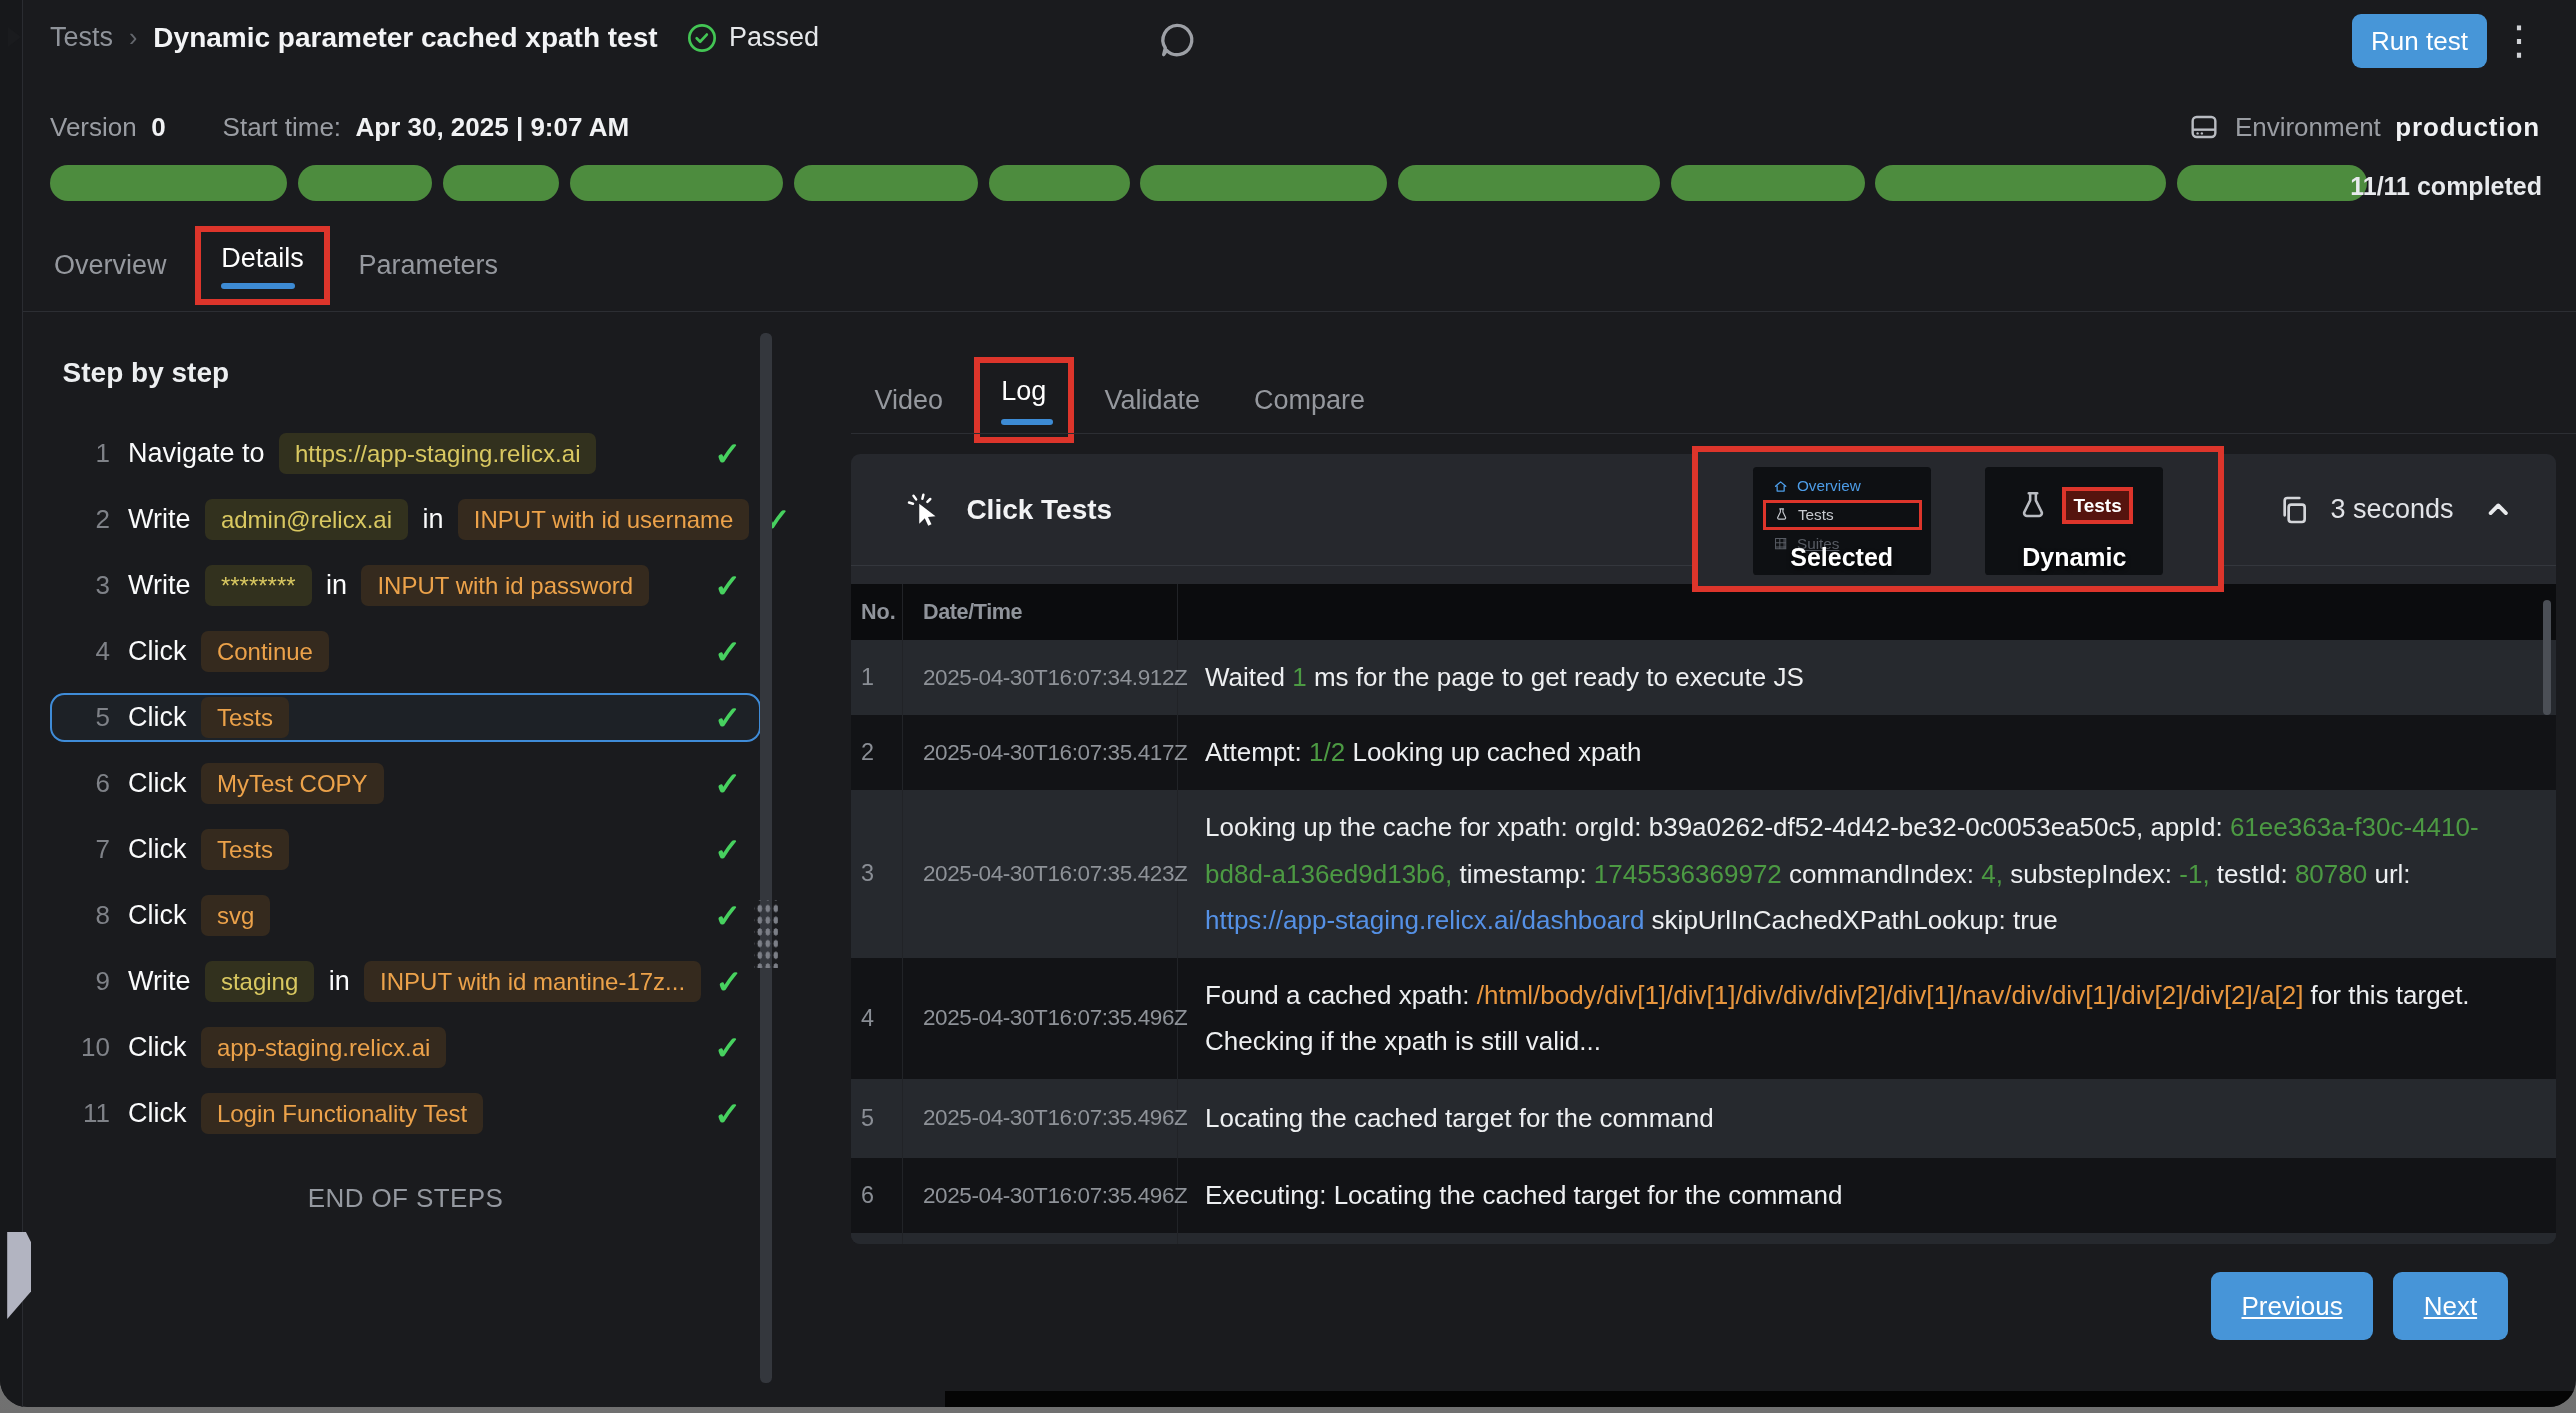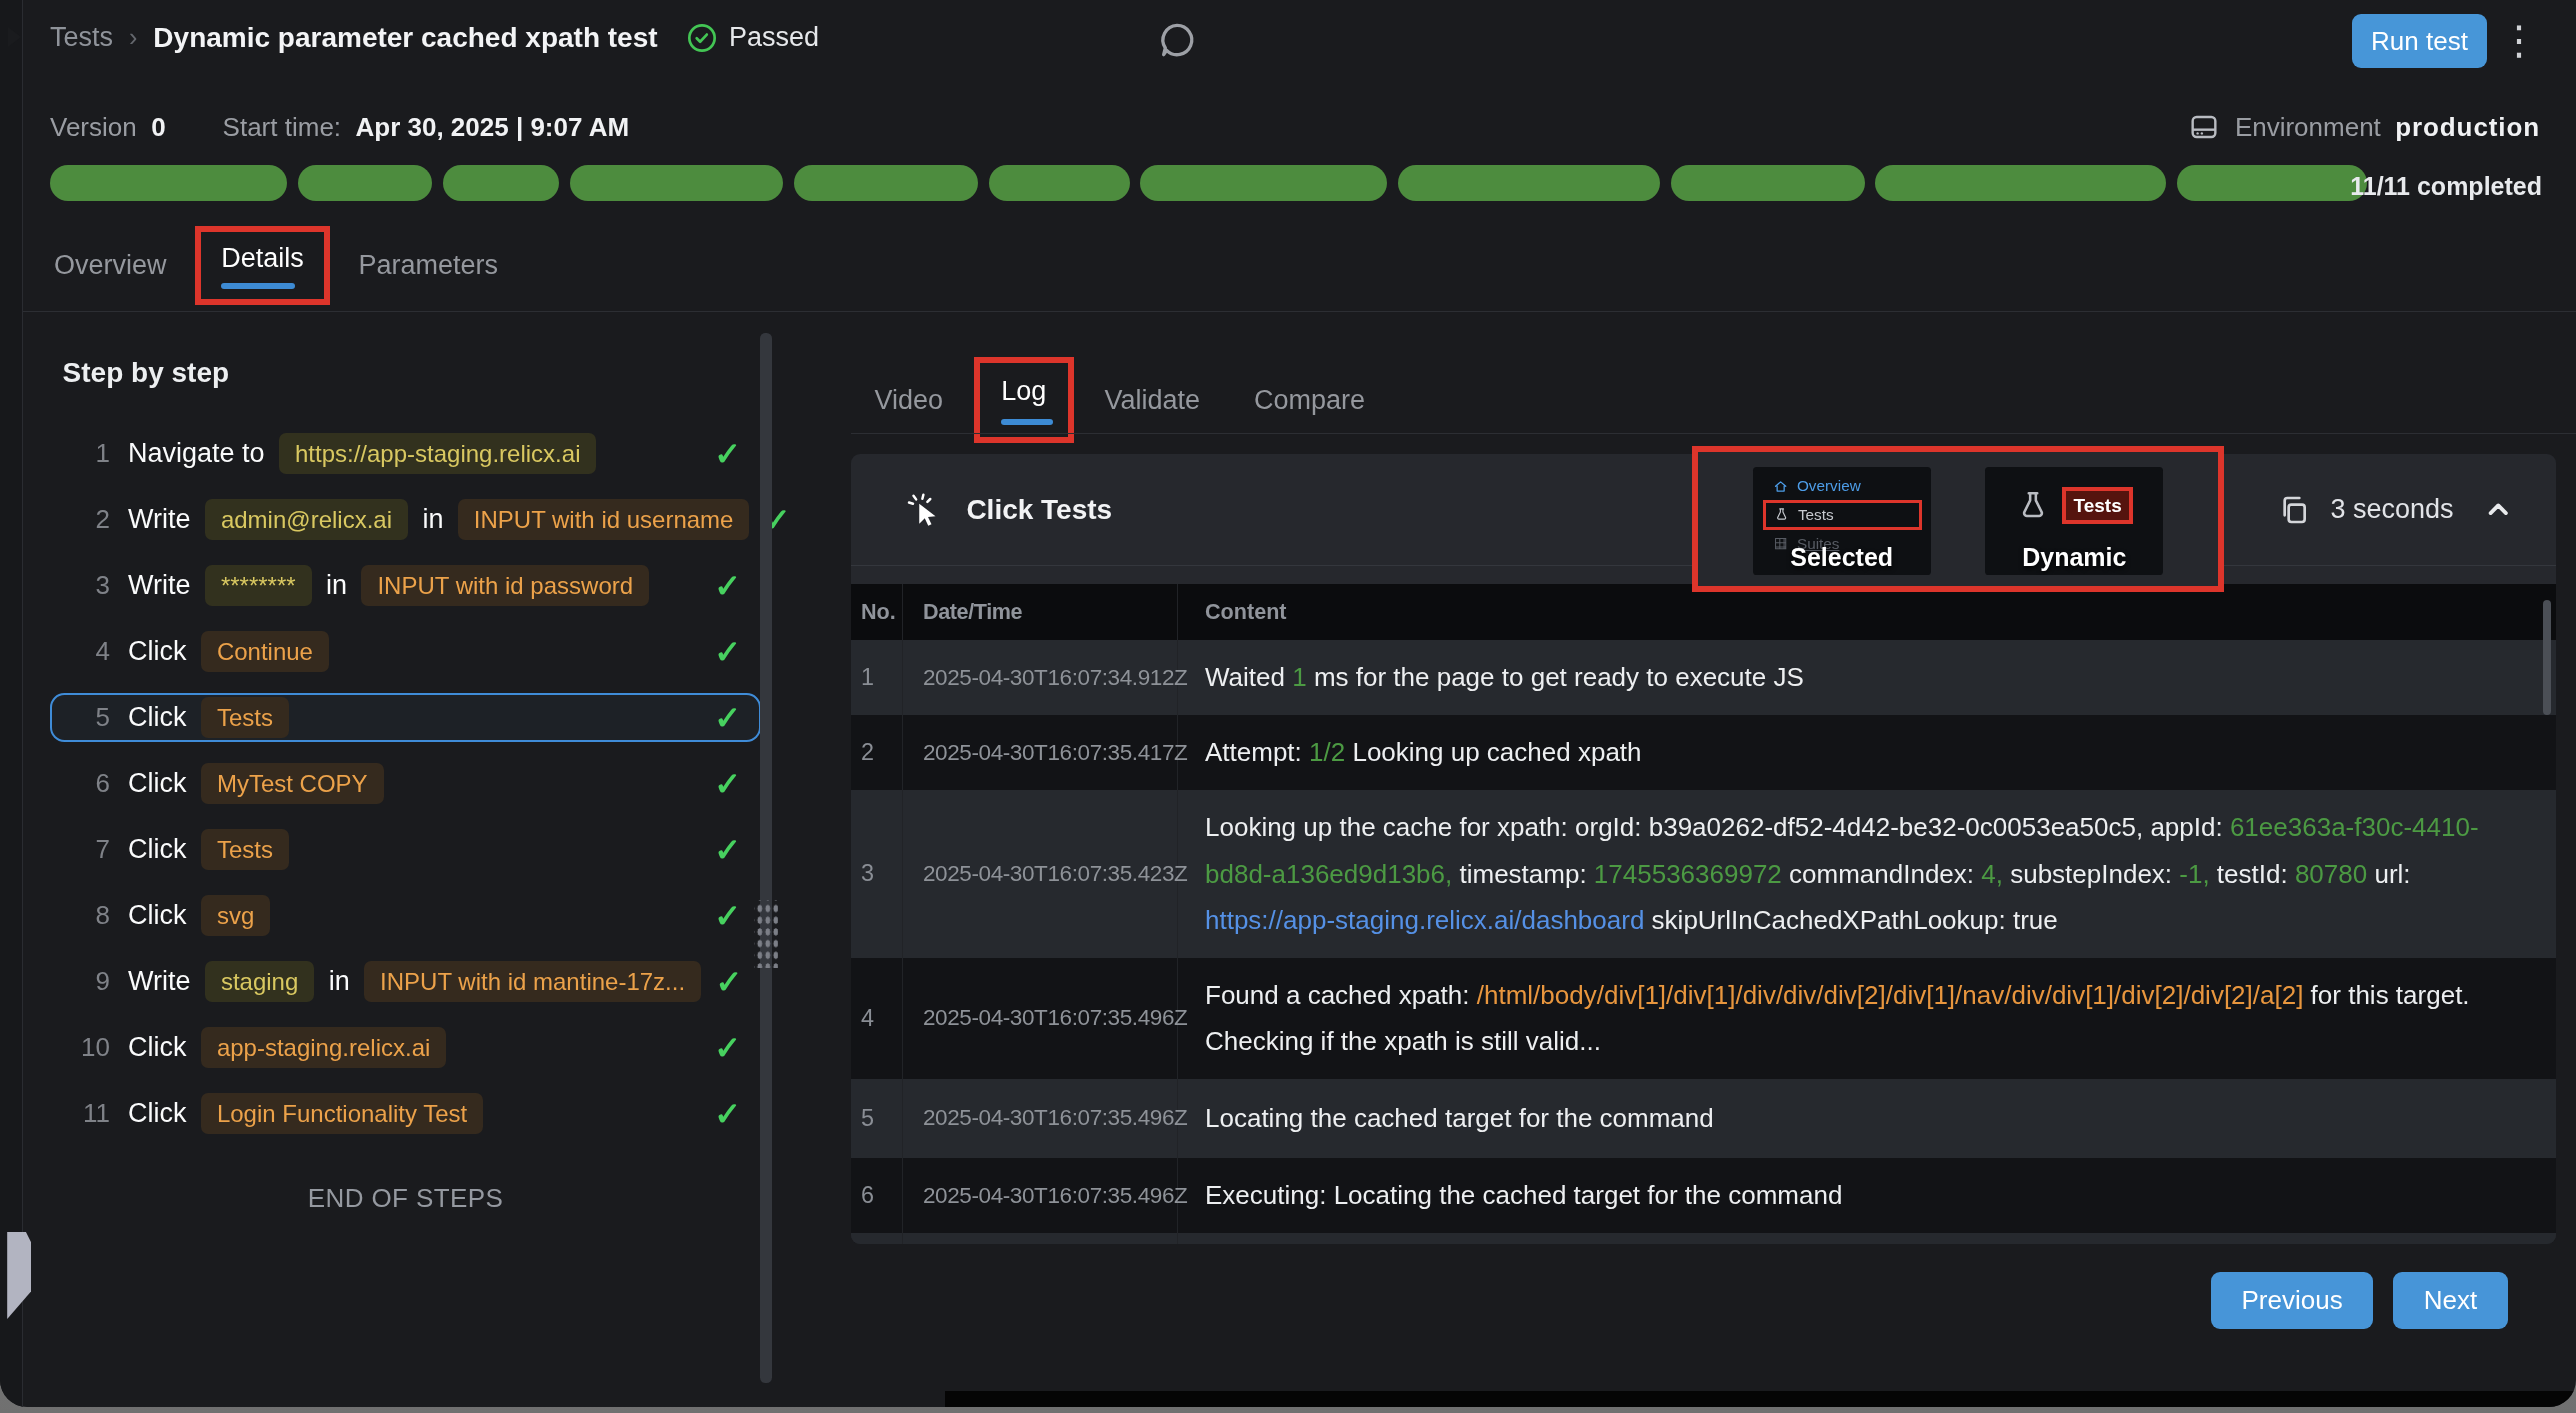--- a/index.html
+++ b/index.html
@@ -120,21 +120,21 @@
   .c-content { display:flex; align-items:center; padding:14.4px 40px 14.4px 27px; }
   .header .c-no, .header .c-time, .header .c-content { color:#90949b; font-size:21.6px; }
   .c-text { color:#edeff1; font-size:26px; line-height:1.78; word-break:break-word; }
   .sg-plain { color:#edeff1; }
   .sg-green { color:#4c9a43; }
   .sg-orange { color:#e8963e; }
   .sg-link { color:#5591e6; }
   .table-scroll-thumb { position:absolute; right:5.4px; top:146px; width:8px; height:115px; background:#4b4f56; border-radius:4.5px; }
 
   .pager { position:absolute; top:1272px; left:2211px; display:flex; gap:20px; }
-  .pg-btn { height:57px; background:#4795d8; color:#fff; font-size:26px; border-radius:9px; display:flex; align-items:center; justify-content:center; padding:0 30.5px; }
+  .pg-btn { height:68px; background:#4795d8; color:#fff; font-size:26px; border-radius:9px; display:flex; align-items:center; justify-content:center; padding:0 30.5px;text-decoration:underline; }
 
   .flap { position:absolute; left:7.2px; top:1232px; width:24px; height:87px; background:#b2b4c1;
     clip-path:polygon(0 0, 78% 0, 100% 12%, 100% 68%, 0 100%); }
   .flap-arrow { position:absolute; left:8px; top:27px; width:0; height:0;
     border-top:10px solid transparent; border-bottom:10px solid transparent; border-left:13.5px solid #1a1b1e; }
 </style>
 </head>
 <body>
 
 <div class="app">
@@ -316,21 +316,20 @@
               <path d="M6 15l6-6 6 6" fill="none" stroke="currentColor" stroke-width="3" stroke-linecap="round" stroke-linejoin="round"></path>
             </svg>
         </span>
       </span>
     </div>
 
     <div class="log-table">
       <div class="lrow header">
         <div class="c-no">No.</div>
         <div class="c-time">Date/Time</div>
-        <div class="c-content">Content</div>
       </div>
       <div id="log-rows">
           <div class="lrow light" style="min-height: 66px;">
             <div class="c-no">1</div>
             <div class="c-time">2025-04-30T16:07:34.912Z</div>
             <div class="c-content">
               <div class="c-text"><span class="sg-plain">Waited </span><span class="sg-green">1</span><span class="sg-plain"> ms for the page to get ready to execute JS</span></div>
             </div>
           </div>
           <div class="lrow dark" style="min-height: 69px;">

